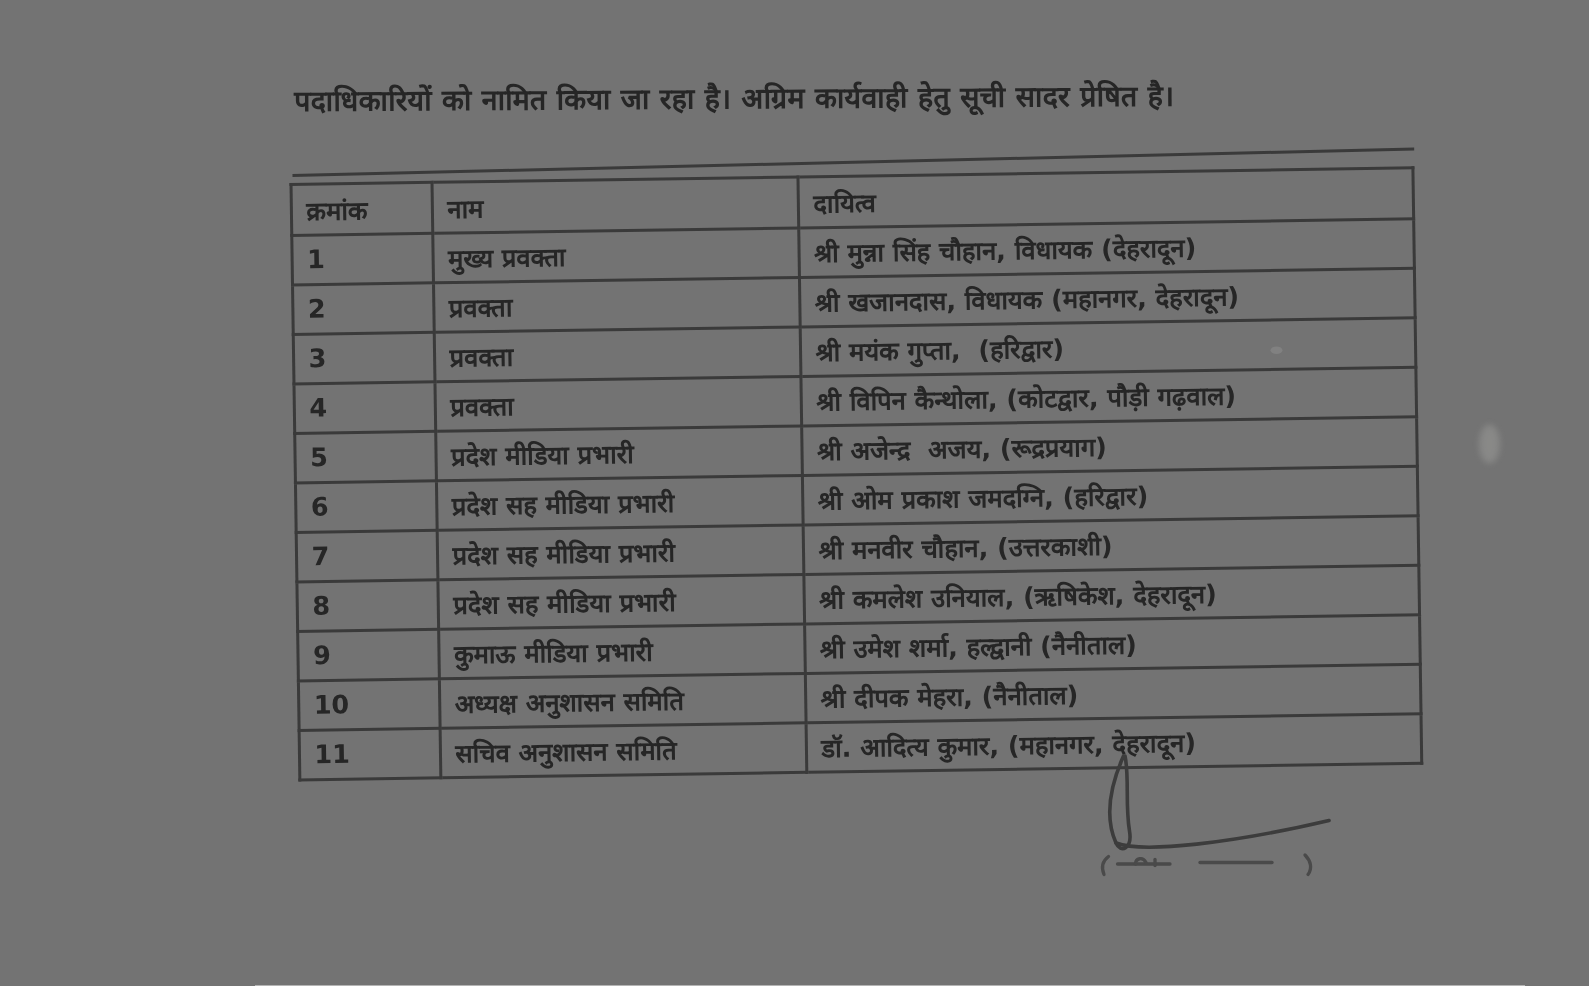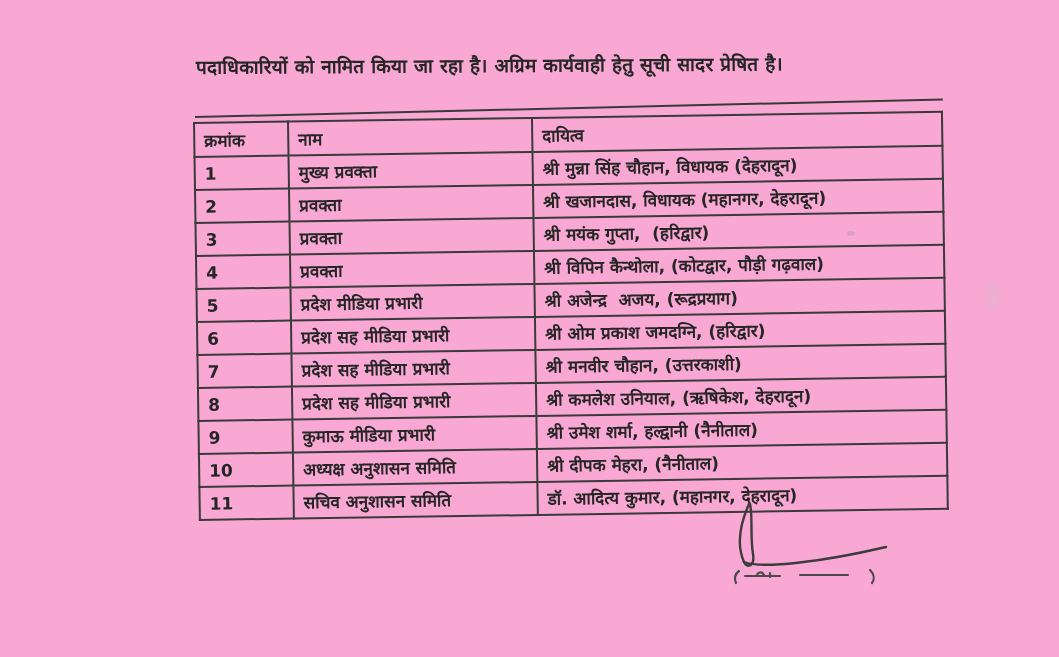--- a/index.html
+++ b/index.html
@@ -1,19 +1,19 @@
 <!DOCTYPE html>
 <html><head>
 <meta charset="utf-8">
 <style>
   html,body{margin:0;padding:0;background:#e8e8e8;}
   .page{
     position:relative;
     width:1059px;height:657px;
-    background:#f9a8d4;
+    background:#737373;
     overflow:hidden;
     font-family:"DejaVu Sans", sans-serif;
     color:#2c2c2c;
   }
   .scan-layer{position:absolute;inset:0;filter:blur(0.25px);}
   .intro-line{
     position:absolute;left:196px;top:54px;
     font-size:19px;font-weight:700;color:#262626;
     white-space:nowrap;letter-spacing:0.2px;
     transform:rotate(-0.35deg);transform-origin:left top;

